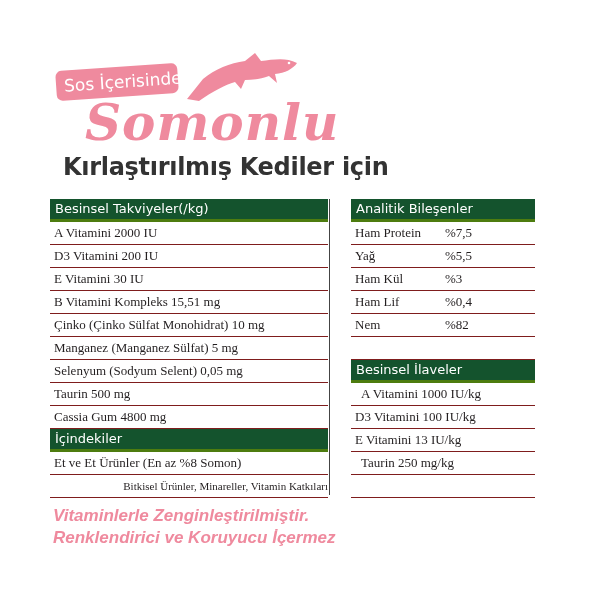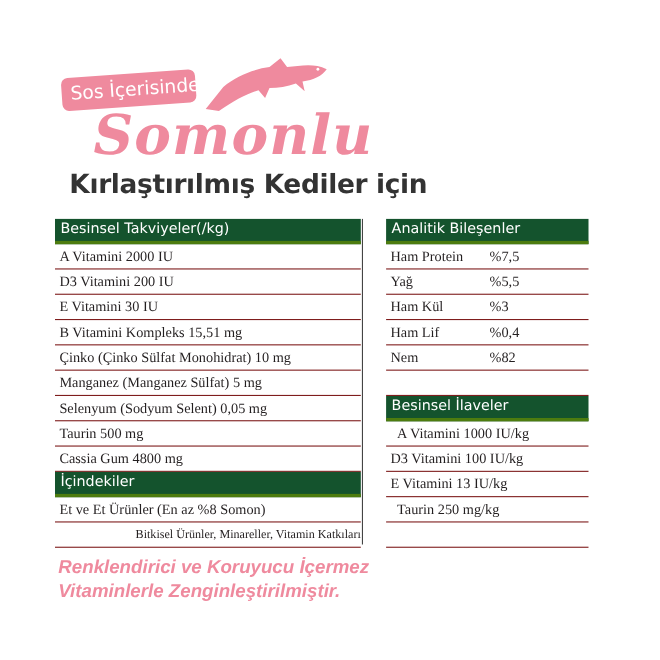--- a/index.html
+++ b/index.html
@@ -78,15 +78,15 @@
   <div class="row empty"></div>
   <div class="hdr">Besinsel İlaveler</div>
   <div class="row ind">A Vitamini 1000 IU/kg</div>
   <div class="row">D3 Vitamini 100 IU/kg</div>
   <div class="row">E Vitamini 13 IU/kg</div>
   <div class="row ind">Taurin 250 mg/kg</div>
   <div class="row empty"></div>
 </div>
 
 <div class="footer">
+  <div>Vitaminlerle Zenginleştirilmiştir.</div>
   <div>Renklendirici ve Koruyucu İçermez</div>
-  <div>Vitaminlerle Zenginleştirilmiştir.</div>
 </div>
 
 </body></html>

